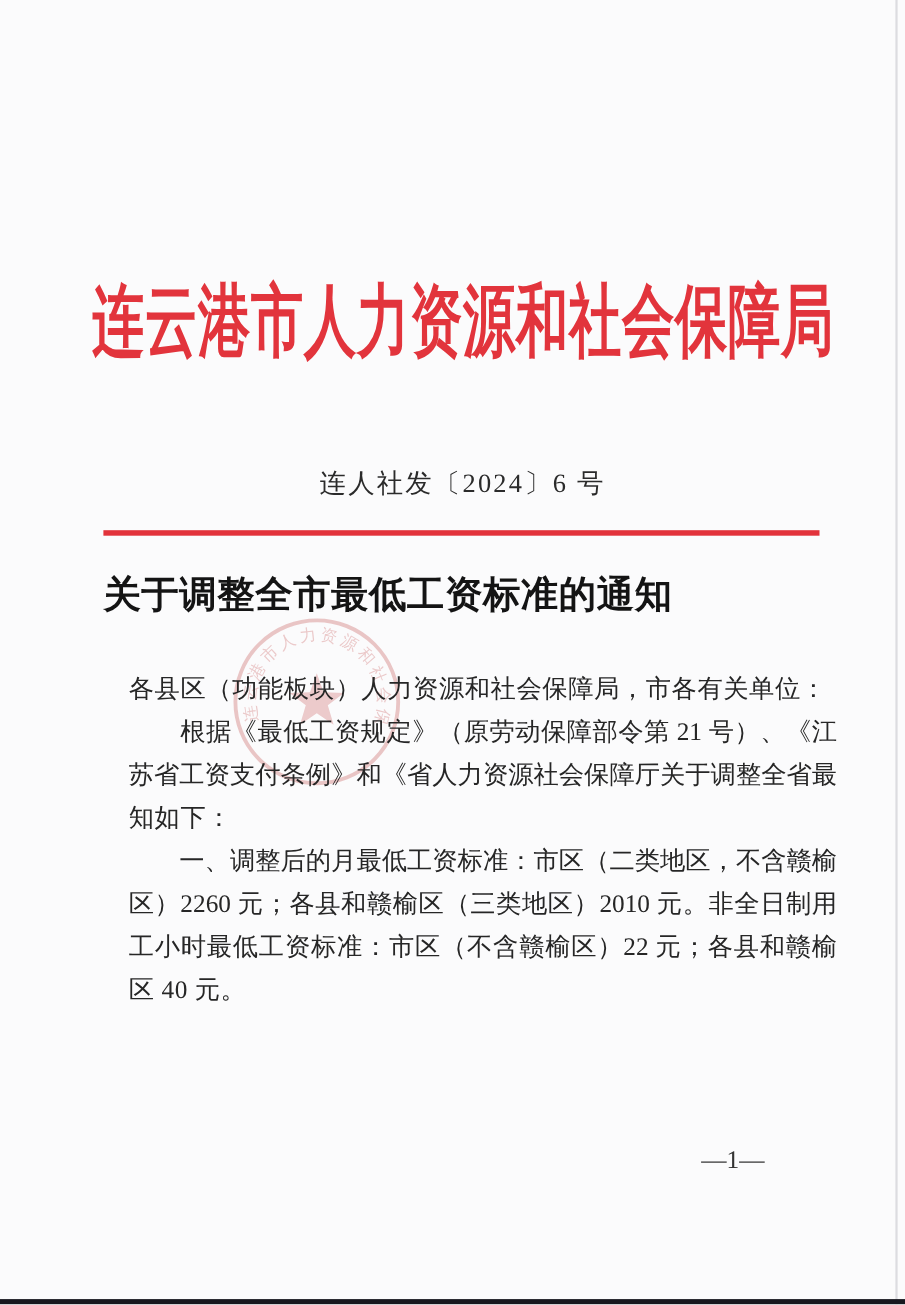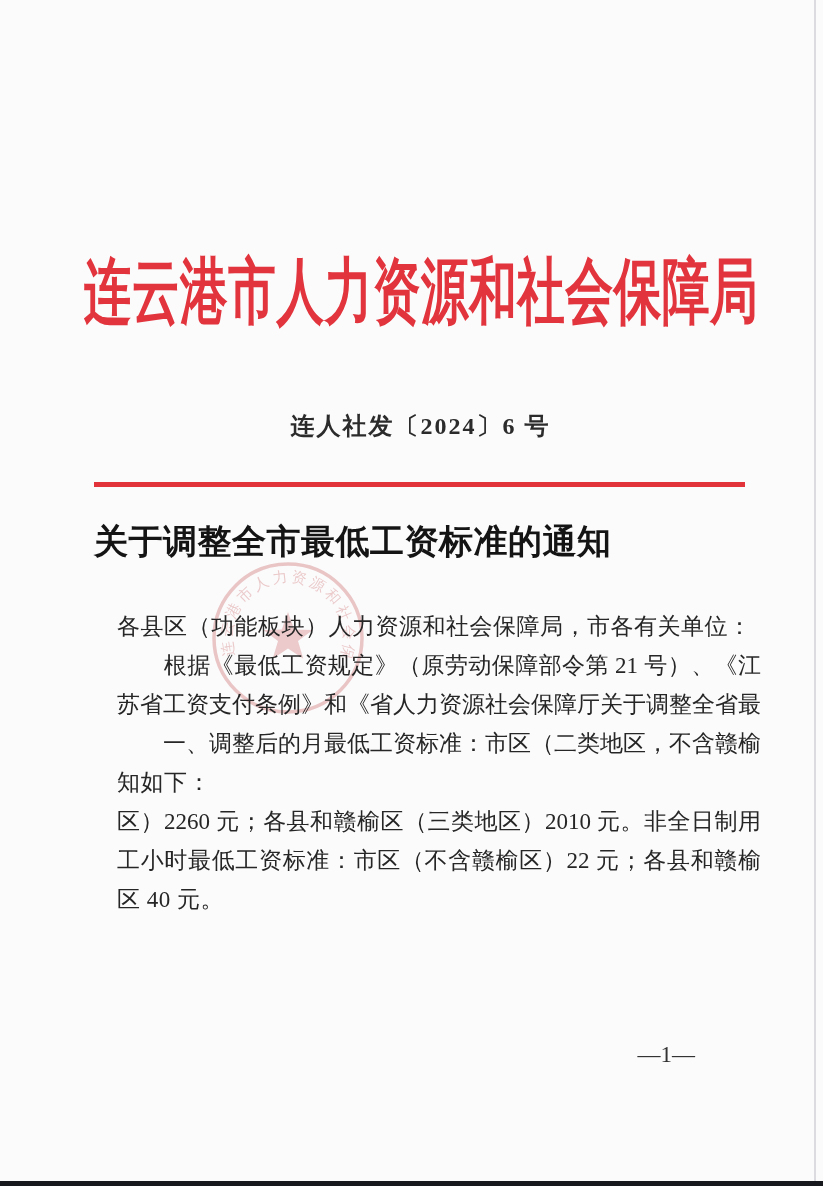--- a/index.html
+++ b/index.html
@@ -26,25 +26,24 @@
   .masthead .inner{
     white-space:nowrap;
     font-size:72px;font-weight:bold;line-height:80px;
     color:var(--header-red);
     transform:scaleX(0.66);
     transform-origin:center center;
     letter-spacing:1px;
   }
   
   .doc-number{
-    position:absolute;top:410px;left:94px;width:653px;
+    position:absolute;top:424px;left:94px;width:653px;
     text-align:center;
     font-size:24px;line-height:32px;color:#2b2b2b;
     letter-spacing:2px;
-    font-weight:bold;
   }
   
   .red-rule{
     position:absolute;top:482px;left:94px;width:651px;height:5px;
     background:var(--rule-red);
   }
   
   .notice-title{
     position:absolute;top:521px;left:94px;width:653px;
     font-size:34px;font-weight:bold;line-height:42px;color:#141414;
@@ -111,22 +110,22 @@
   <div class="doc-number">连人社发〔2024〕6 号</div>
 
   <div class="red-rule"></div>
 
   <div class="notice-title">关于调整全市最低工资标准的通知</div>
 
   <div class="body-text">
     <div class="bline">各县区（功能板块）人力资源和社会保障局，市各有关单位：</div>
     <div class="bline just">　　根据《最低工资规定》（原劳动保障部令第 21 号）、《江</div>
     <div class="bline just">苏省工资支付条例》和《省人力资源社会保障厅关于调整全省最</div>
+    <div class="bline">知如下：</div>
     <div class="bline just">　　一、调整后的月最低工资标准：市区（二类地区，不含赣榆</div>
-    <div class="bline">知如下：</div>
     <div class="bline just">区）2260 元；各县和赣榆区（三类地区）2010 元。非全日制用</div>
     <div class="bline just">工小时最低工资标准：市区（不含赣榆区）22 元；各县和赣榆</div>
     <div class="bline">区 40 元。</div>
   </div>
 
   <div class="page-number">—1—</div>
 
   <div class="scan-right-edge"></div>
   <div class="scan-bottom-edge"></div>
 

